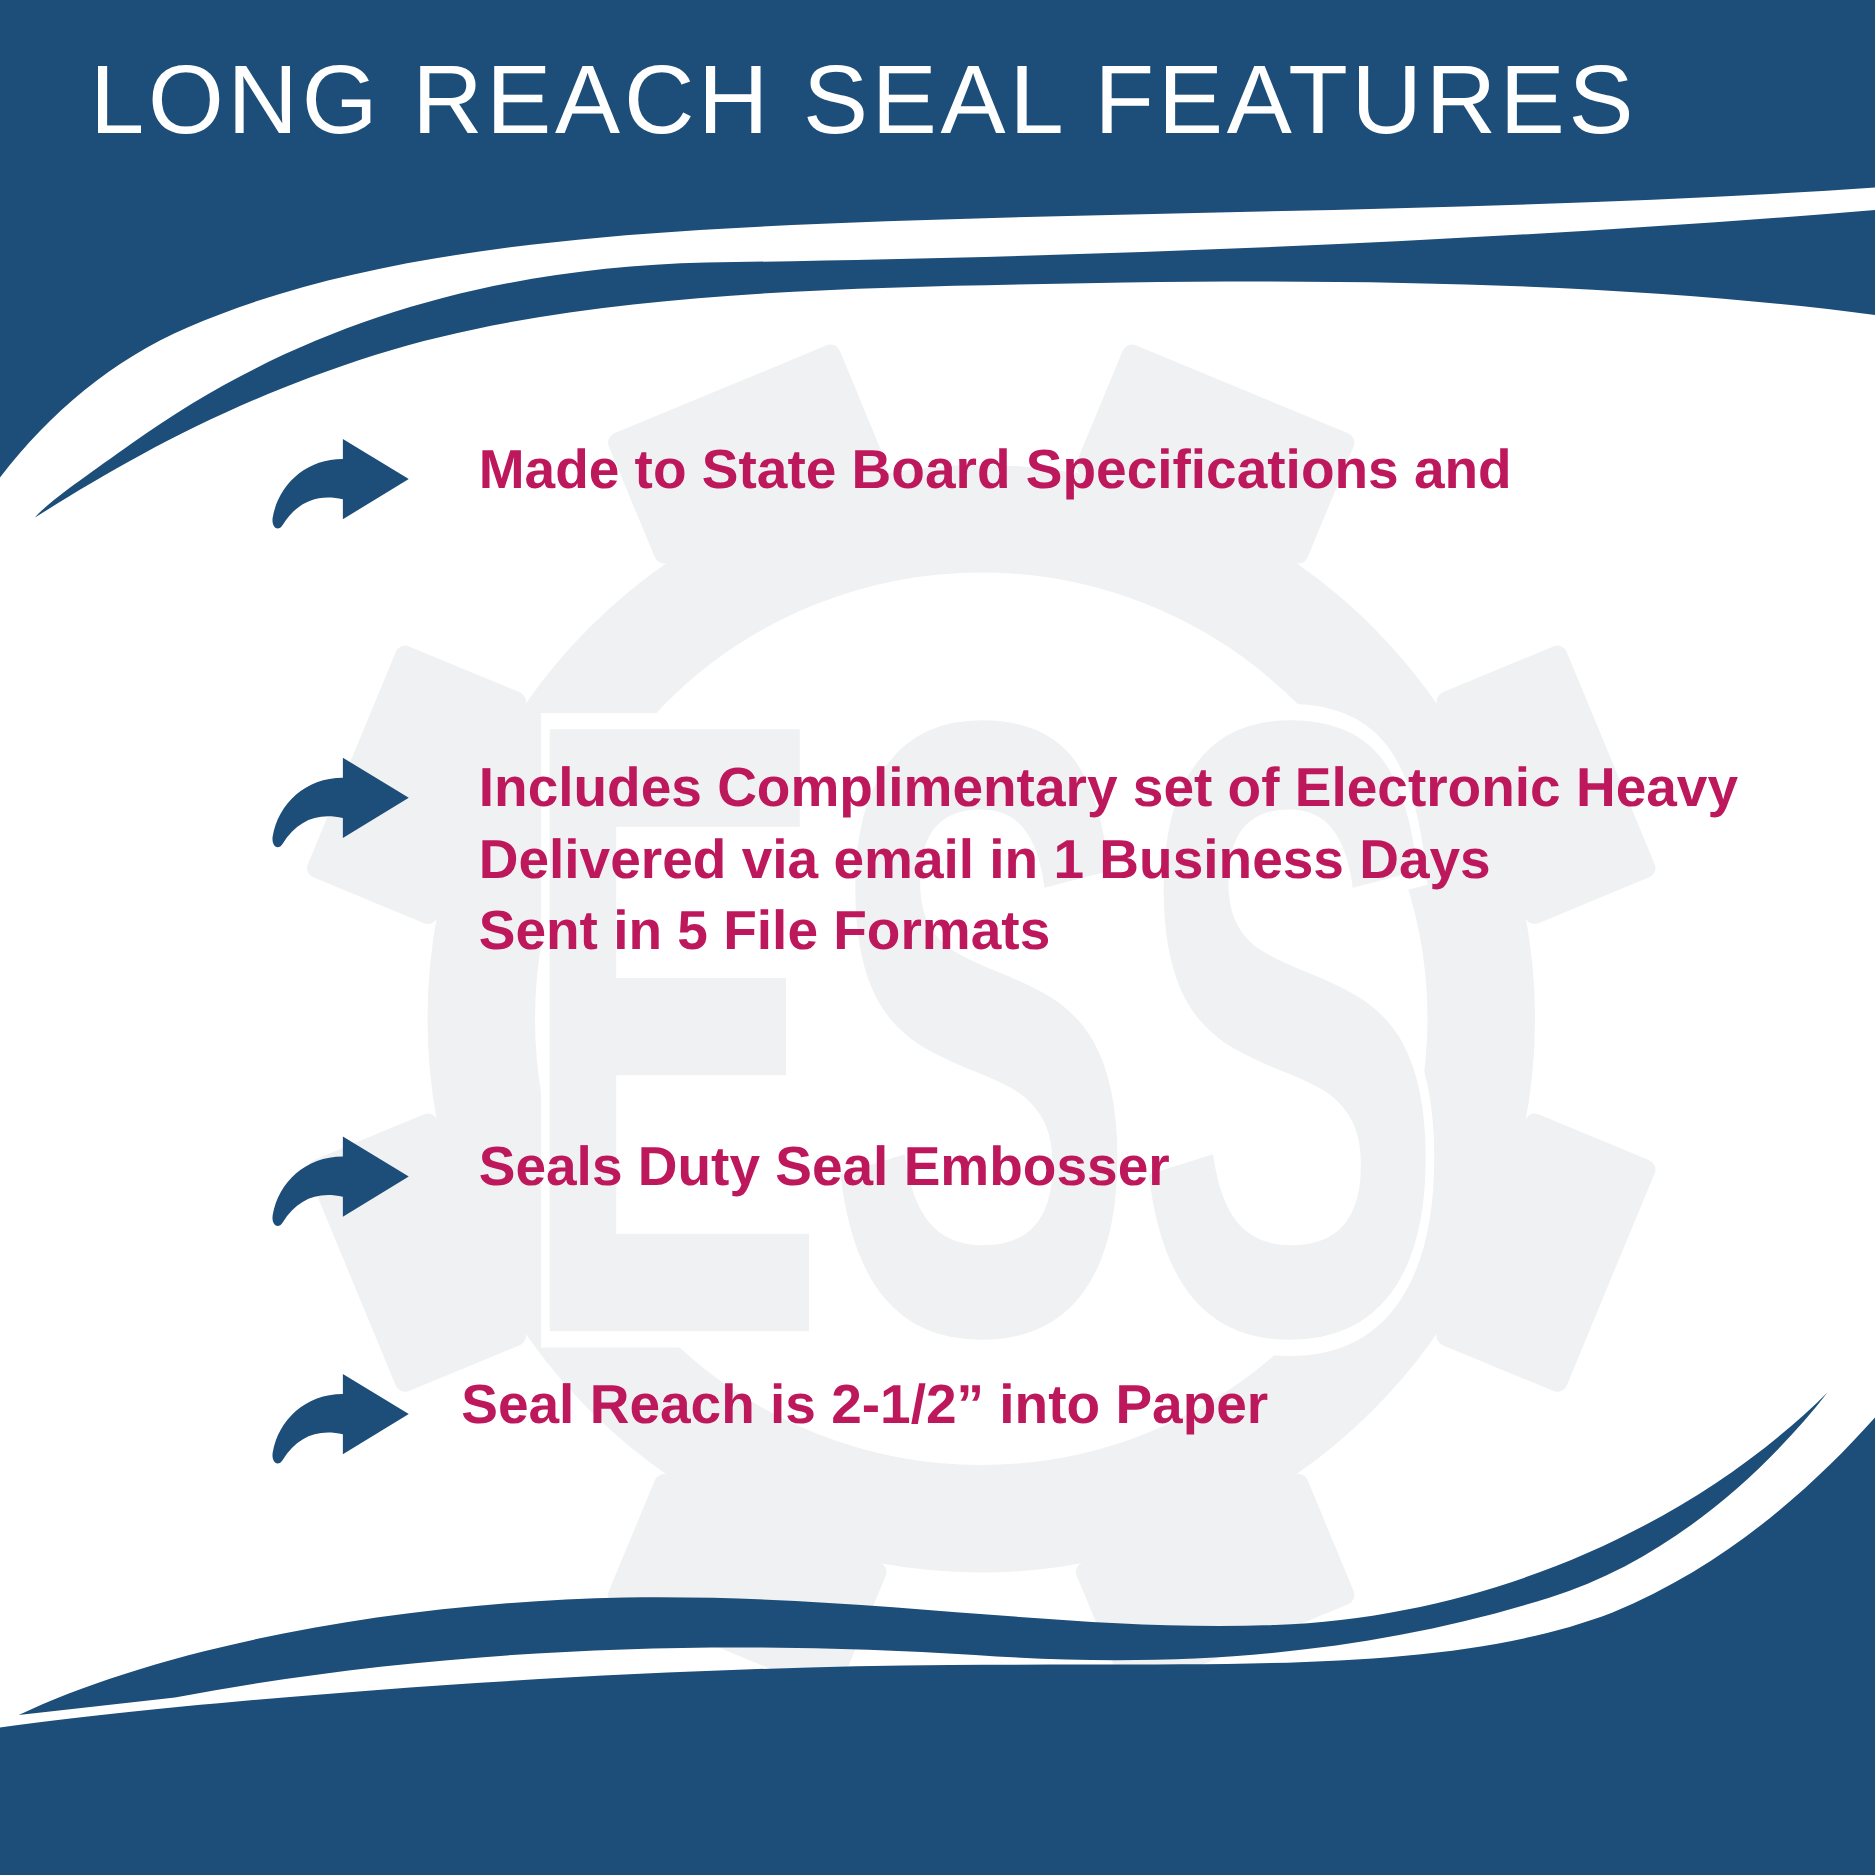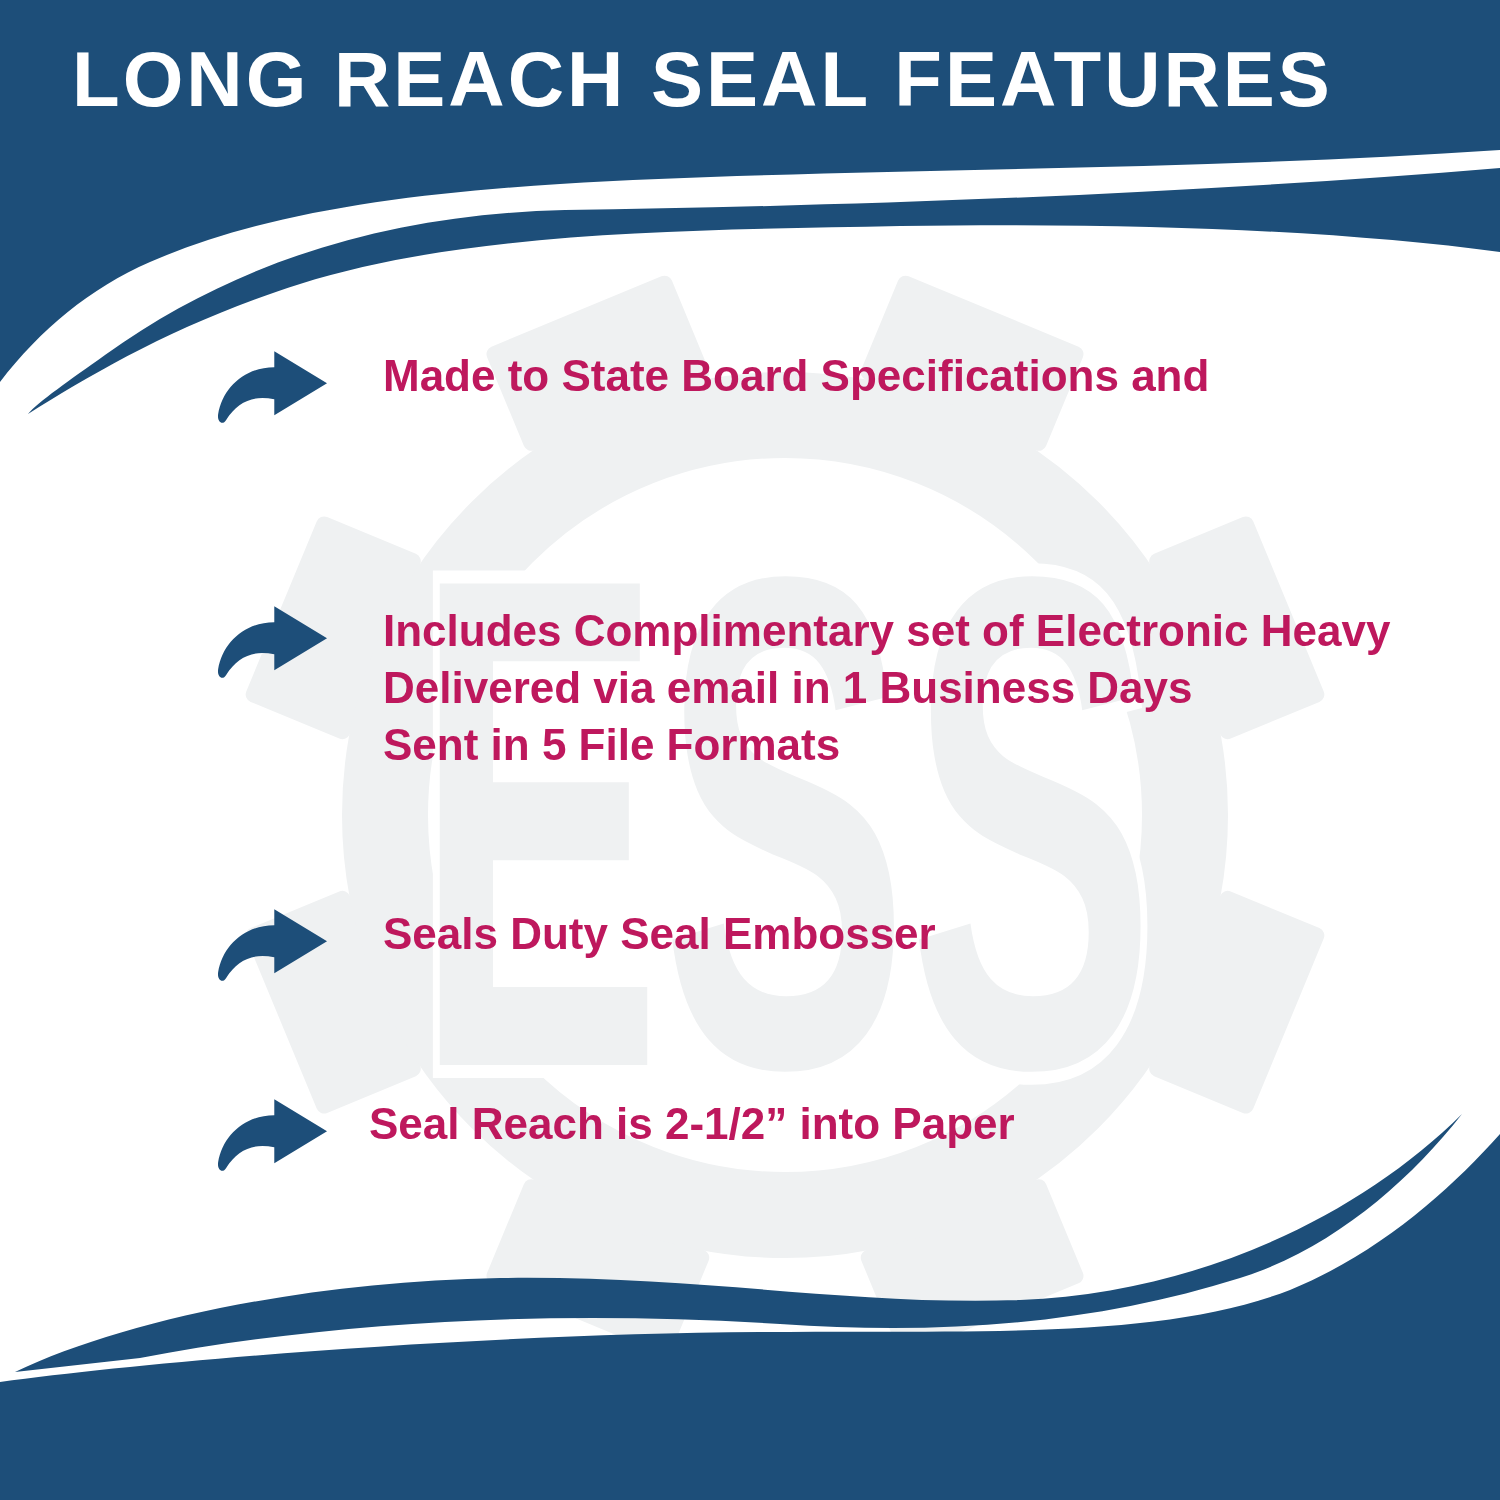--- a/index.html
+++ b/index.html
@@ -18,21 +18,21 @@
   .wave-top    { position: absolute; left: 0; top: 0; z-index: 1; display: block; }
   .wave-bottom { position: absolute; left: 0; bottom: 0; z-index: 1; display: block; }
 
   
   .page-title {
     position: absolute;
     left: 72px; top: 34px;
     z-index: 3;
     color: #ffffff;
     font-size: 78px;
-    font-weight: 700;
+    font-weight: 400;
     letter-spacing: 3px;
     white-space: nowrap;
   }
 
   
   .feature {
     position: absolute;
     left: 213px;
     z-index: 2;
     display: flex;

